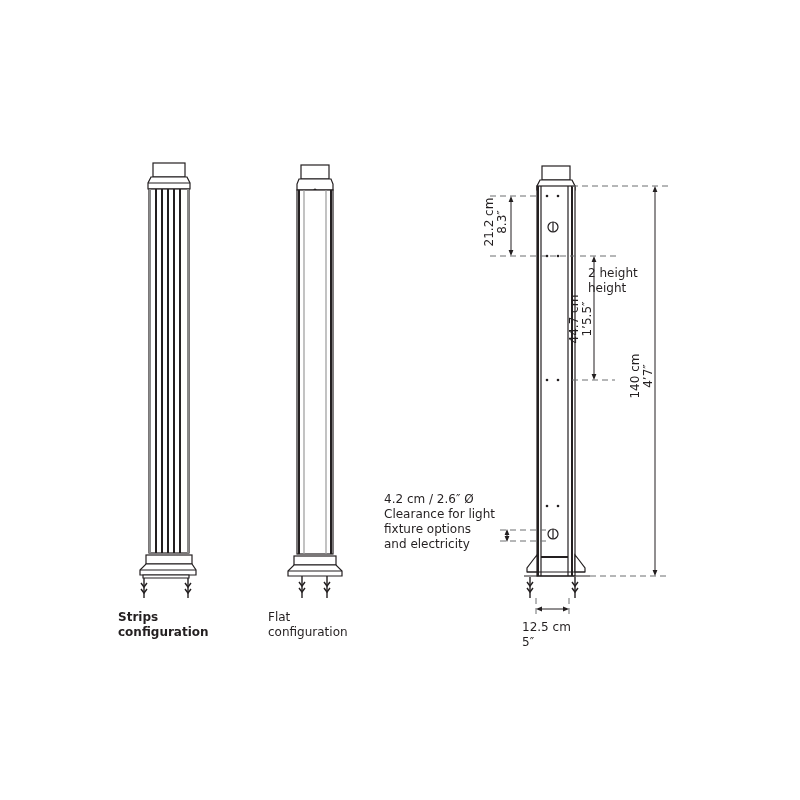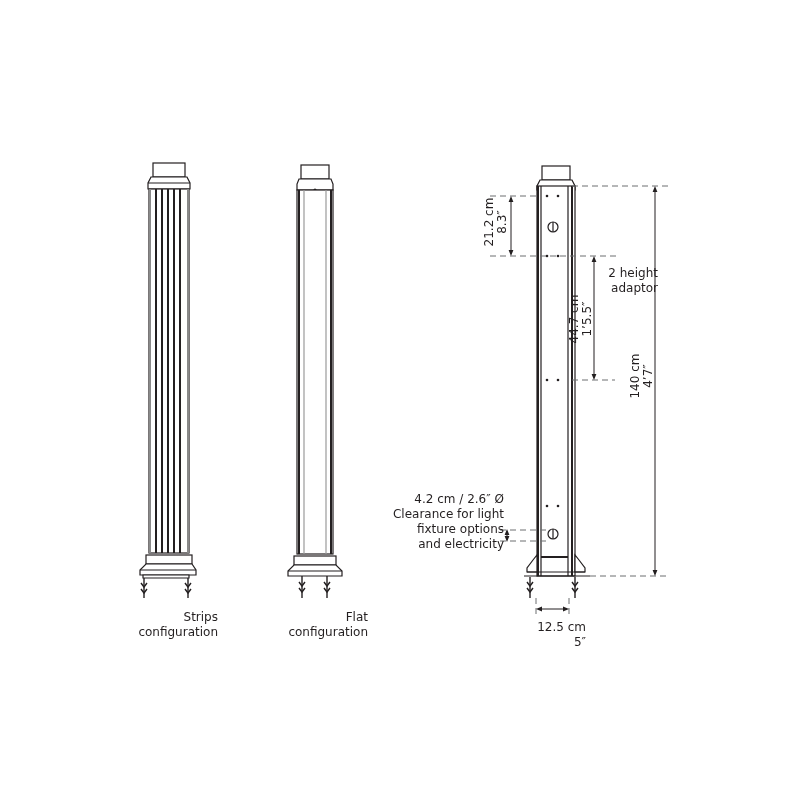--- a/index.html
+++ b/index.html
@@ -1,19 +1,19 @@
 <!DOCTYPE html>
 <html><head>
 <meta charset="utf-8">
 <style>
   html, body { margin: 0; padding: 0; background: #ffffff; }
   body { width: 800px; height: 800px; position: relative; overflow: hidden;
          font-family: "DejaVu Sans", sans-serif; color: #231f20; }
   svg.diagram { position: absolute; left: 0; top: 0; }
-  .lbl { position: absolute; font-size: 12px; line-height: 15px; text-align: right; color: #231f20; white-space: nowrap; }
+  .lbl { position: absolute; font-size: 12px; line-height: 15px; text-align: left; color: #231f20; white-space: nowrap; }
   .vlbl { position: absolute; font-size: 12px; line-height: 13px; text-align: center; color: #231f20;
           transform: rotate(-90deg); transform-origin: center center; white-space: nowrap; }
 </style>
 </head>
 <body>
 
 <svg class="diagram" width="800" height="800" viewBox="0 0 800 800">
   <defs>
     <marker id="arr" viewBox="0 0 10 10" refX="5" refY="5" markerWidth="6" markerHeight="6" orient="auto-start-reverse">
       <path d="M0,1 L10,5 L0,9 z" fill="#231f20"></path>
@@ -114,21 +114,21 @@
   </g>
   <g stroke="#231f20" stroke-width="1" fill="none">
     <line x1="511" y1="199" x2="511" y2="253" marker-start="url(#arr)" marker-end="url(#arr)"></line>
     <line x1="594" y1="259" x2="594" y2="377" marker-start="url(#arr)" marker-end="url(#arr)"></line>
     <line x1="655" y1="189" x2="655" y2="573" marker-start="url(#arr)" marker-end="url(#arr)"></line>
     <line x1="507" y1="532" x2="507" y2="539" marker-start="url(#arr)" marker-end="url(#arr)"></line>
     <line x1="539" y1="609" x2="566" y2="609" marker-start="url(#arr)" marker-end="url(#arr)"></line>
   </g>
 </svg>
 
-<div class="lbl" style="left:118px; top:610px; width:100px;">
+<div class="lbl" style="left:118px; top:610px; width:100px;font-weight:bold;">
   <div>Strips</div>
   <div>configuration</div>
 </div>
 <div class="lbl" style="left:268px; top:610px; width:100px;">
   <div>Flat</div>
   <div>configuration</div>
 </div>
 
 <div class="vlbl" style="left:465px; top:208px; width:64px; height:28px;">
   <div>21.2 cm</div>
@@ -138,21 +138,21 @@
   <div>44.7 cm</div>
   <div>1’5.5″</div>
 </div>
 <div class="vlbl" style="left:611px; top:362px; width:64px; height:28px;">
   <div>140 cm</div>
   <div>4’7″</div>
 </div>
 
 <div class="lbl" style="left:588px; top:266px; width:70px;">
   <div>2 height</div>
-  <div>adaptor</div>
+  <div>height</div>
 </div>
 
 <div class="lbl" style="left:384px; top:492px; width:120px;">
   <div>4.2 cm / 2.6″  Ø</div>
   <div>Clearance for light</div>
   <div>fixture options</div>
   <div>and electricity</div>
 </div>
 
 <div class="lbl" style="left:522px; top:620px; width:64px;">

